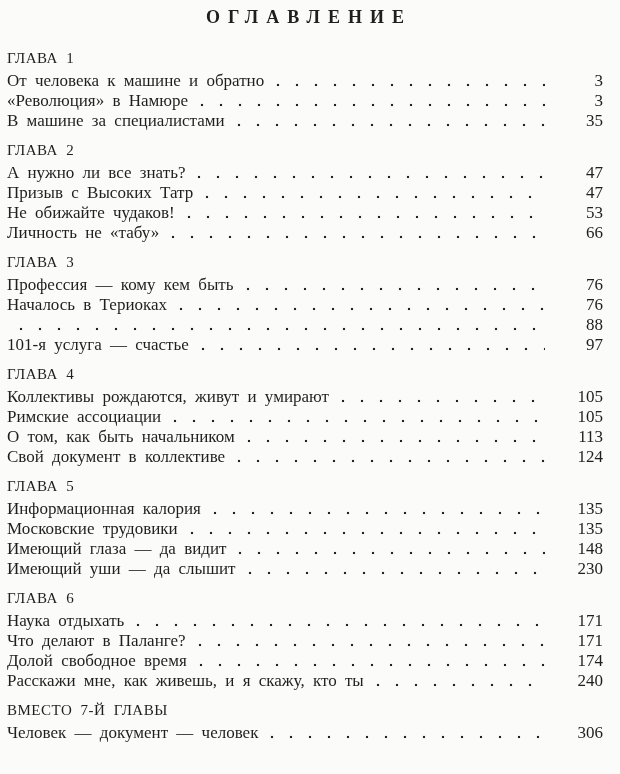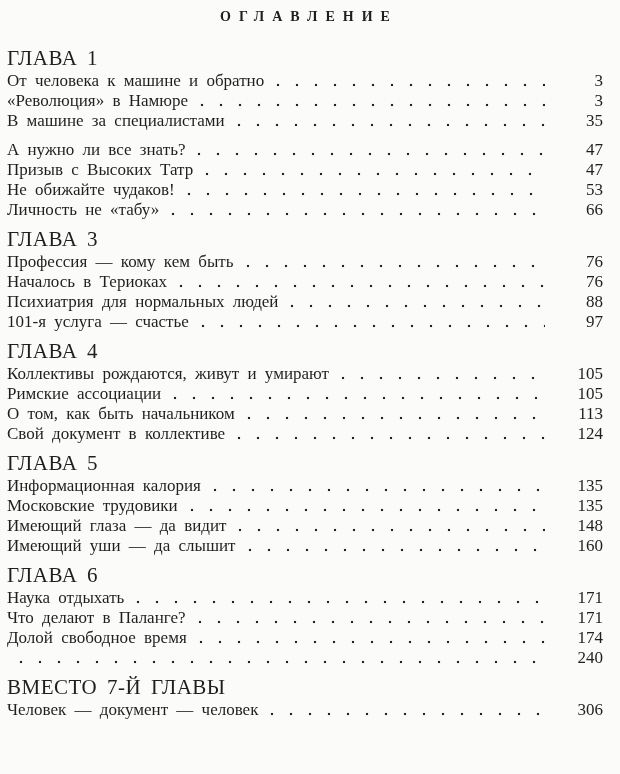--- a/index.html
+++ b/index.html
@@ -15,32 +15,32 @@
     overflow:hidden;
   }
   .page{
     box-sizing:border-box;
     width:620px;height:774px;
     padding:6px 17px 0 7px;
   }
   .title{
     margin:0 0 20px 0;
     text-align:center;
-    font-size:14px;
+    font-size:18px;
     line-height:22px;
     font-weight:700;
     letter-spacing:8px;
     text-indent:8px; 
   }
   .section{
     margin-top:9px;
   }
   .heading{
     margin:0 0 3px 0;
-    font-size:21px;
+    font-size:15px;
     line-height:20px;
     font-weight:400;
     letter-spacing:0.5px;
     word-spacing:4px;
   }
   .entries{}
   .row{
     display:flex;
     align-items:baseline;
     line-height:20px;
@@ -92,20 +92,21 @@
 
   <div class="row">
     <span class="entry-title">В машине за специалистами</span>
     <span class="dots"></span>
     <span class="pagenum">35</span>
   </div>
 </div>
   </section>
 
   <section class="section">
+    <h2 class="heading">ГЛАВА 2</h2>
     <div class="entries">
   <div class="row">
     <span class="entry-title">А нужно ли все знать?</span>
     <span class="dots"></span>
     <span class="pagenum">47</span>
   </div>
 
   <div class="row">
     <span class="entry-title">Призыв с Высоких Татр</span>
     <span class="dots"></span>
@@ -135,21 +136,20 @@
     <span class="pagenum">76</span>
   </div>
 
   <div class="row">
     <span class="entry-title">Началось в Териоках</span>
     <span class="dots"></span>
     <span class="pagenum">76</span>
   </div>
 
   <div class="row">
-    <span class="entry-title">Психиатрия для нормальных людей</span>
     <span class="dots"></span>
     <span class="pagenum">88</span>
   </div>
 
   <div class="row">
     <span class="entry-title">101-я услуга — счастье</span>
     <span class="dots"></span>
     <span class="pagenum">97</span>
   </div>
 </div>
@@ -201,21 +201,21 @@
 
   <div class="row">
     <span class="entry-title">Имеющий глаза — да видит</span>
     <span class="dots"></span>
     <span class="pagenum">148</span>
   </div>
 
   <div class="row">
     <span class="entry-title">Имеющий уши — да слышит</span>
     <span class="dots"></span>
-    <span class="pagenum">160</span>
+    <span class="pagenum">230</span>
   </div>
 </div>
   </section>
 
   <section class="section">
     <h2 class="heading">ГЛАВА 6</h2>
     <div class="entries">
   <div class="row">
     <span class="entry-title">Наука отдыхать</span>
     <span class="dots"></span>
@@ -228,20 +228,21 @@
     <span class="pagenum">171</span>
   </div>
 
   <div class="row">
     <span class="entry-title">Долой свободное время</span>
     <span class="dots"></span>
     <span class="pagenum">174</span>
   </div>
 
   <div class="row">
+    <span class="entry-title">Расскажи мне, как живешь, и я скажу, кто ты</span>
     <span class="dots"></span>
     <span class="pagenum">240</span>
   </div>
 </div>
   </section>
 
   <section class="section">
     <h2 class="heading">ВМЕСТО 7-Й ГЛАВЫ</h2>
     <div class="entries">
   <div class="row">

